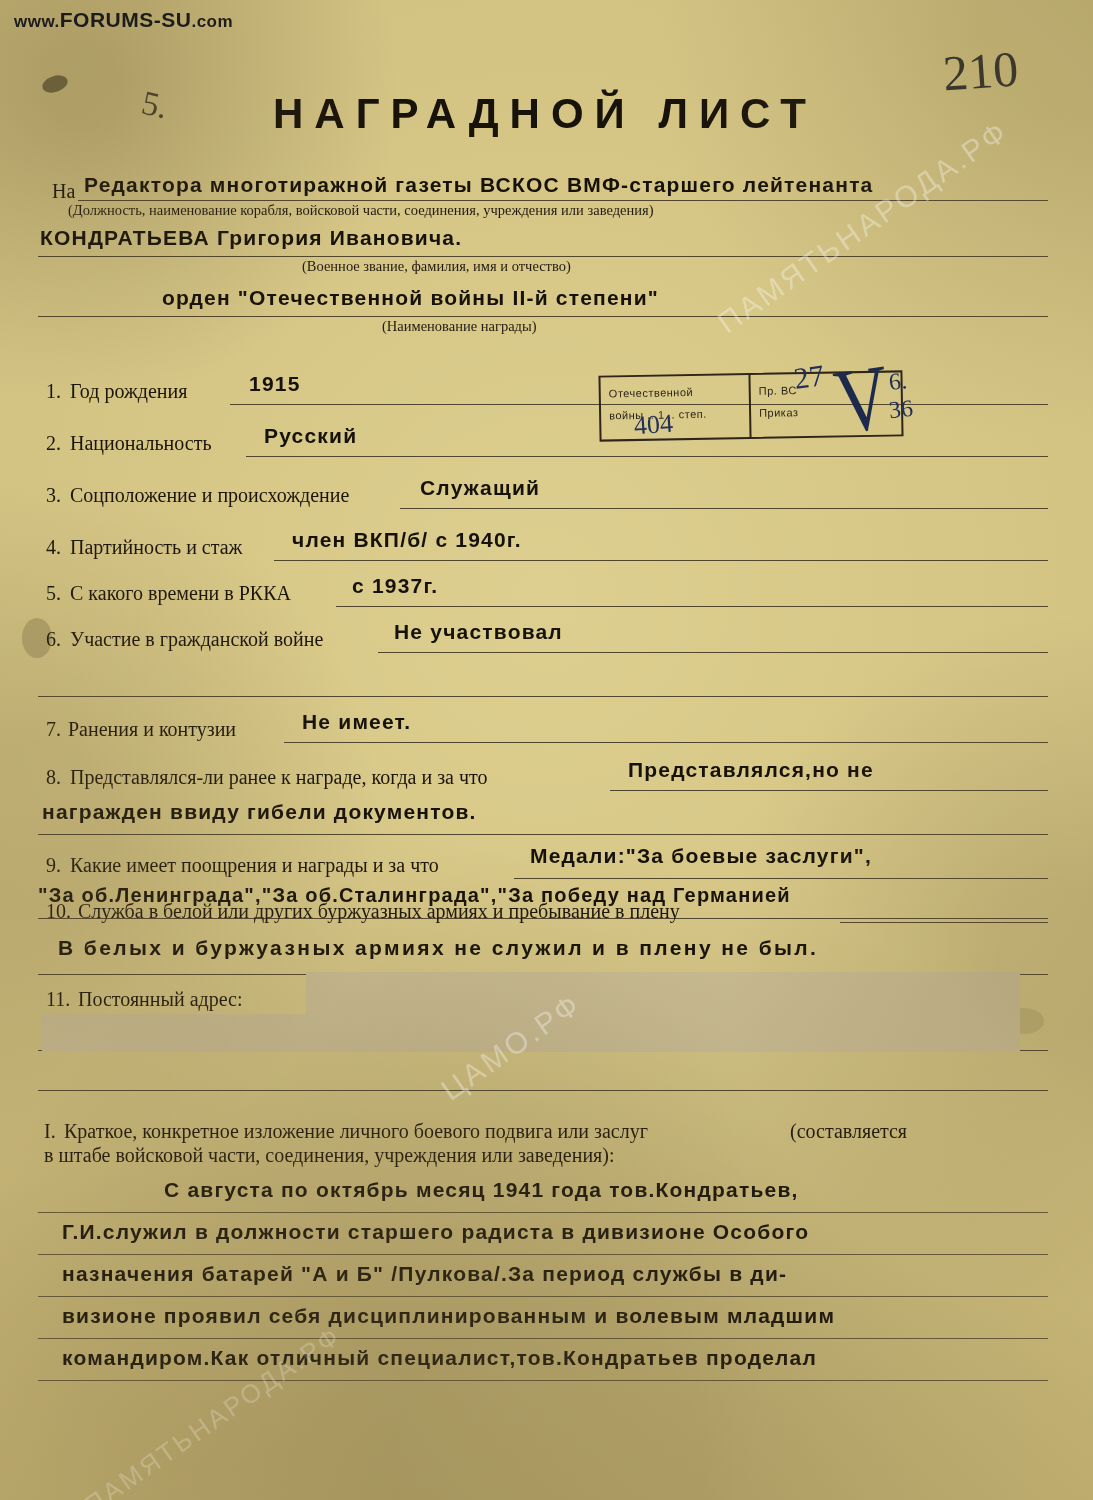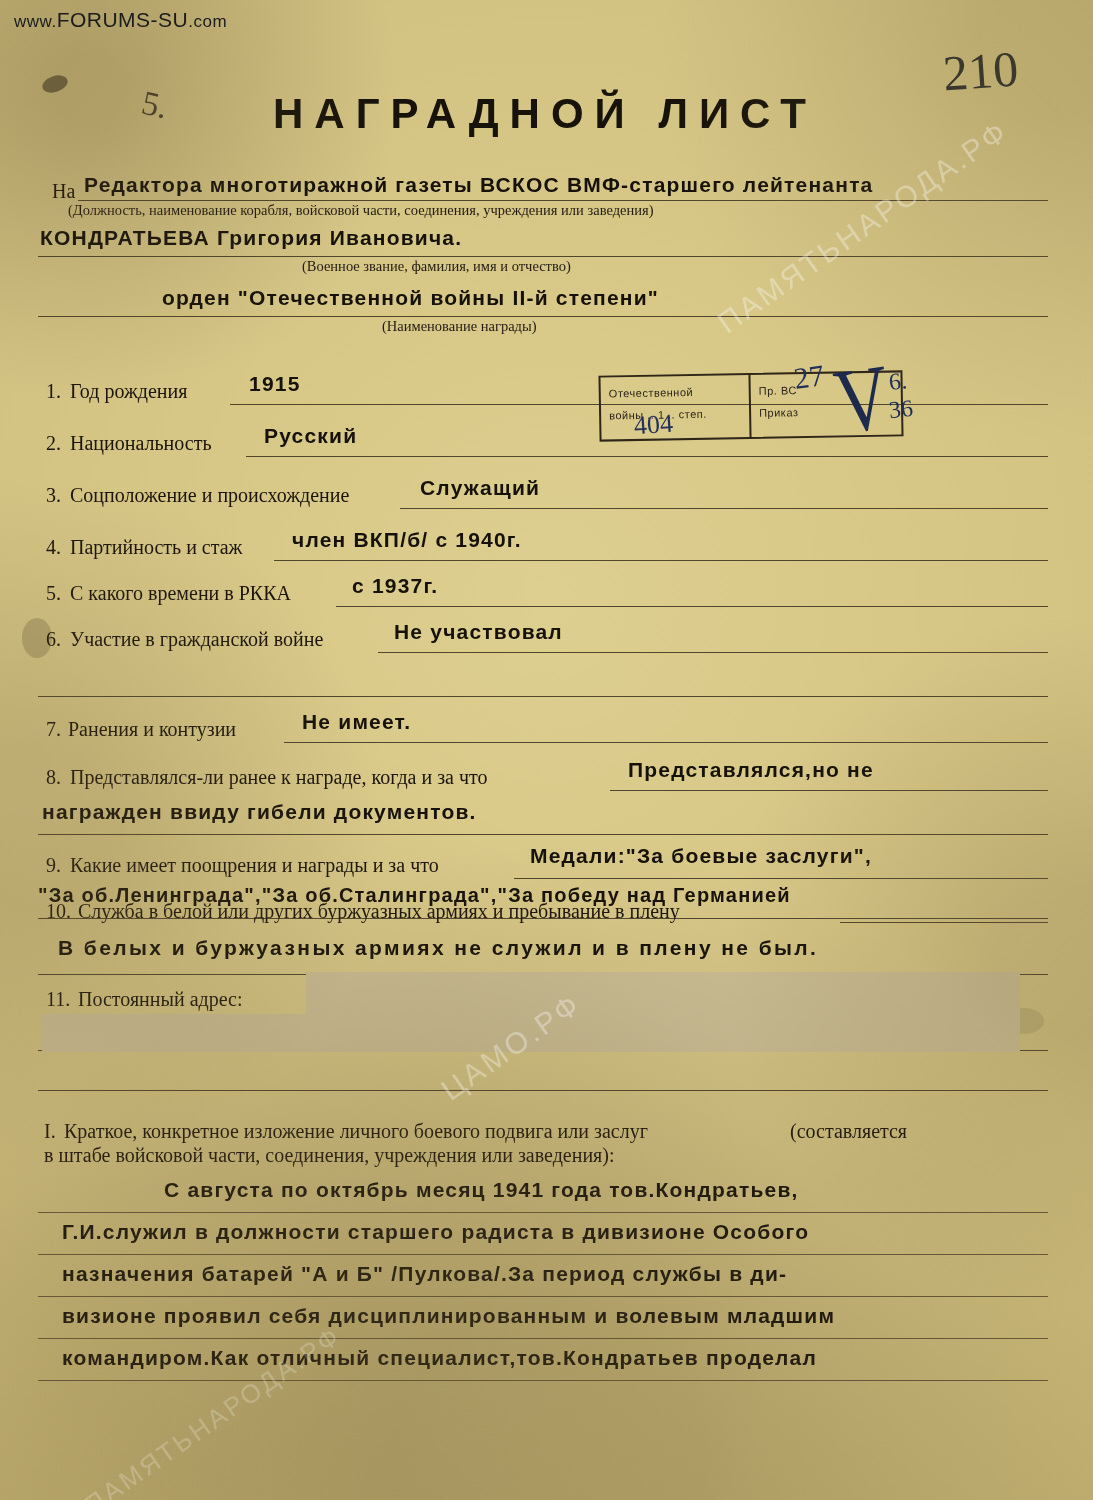--- a/index.html
+++ b/index.html
@@ -40,21 +40,21 @@
     height: 1452px;
     z-index: 1;
   }
 
   
   .wm-top {
     position: absolute;
     left: 14px;
     top: 8px;
     font-family: "Liberation Sans", sans-serif;
-    font-weight: normal;
+    font-weight: bold;
     font-size: 21px;
     letter-spacing: .5px;
     color: #1c1c1c;
     z-index: 6;
   }
   .wm-top .small { font-size: 17px; }
   .wm-diag {
     position: absolute;
     font-family: "Liberation Sans", sans-serif;
     font-size: 30px;

